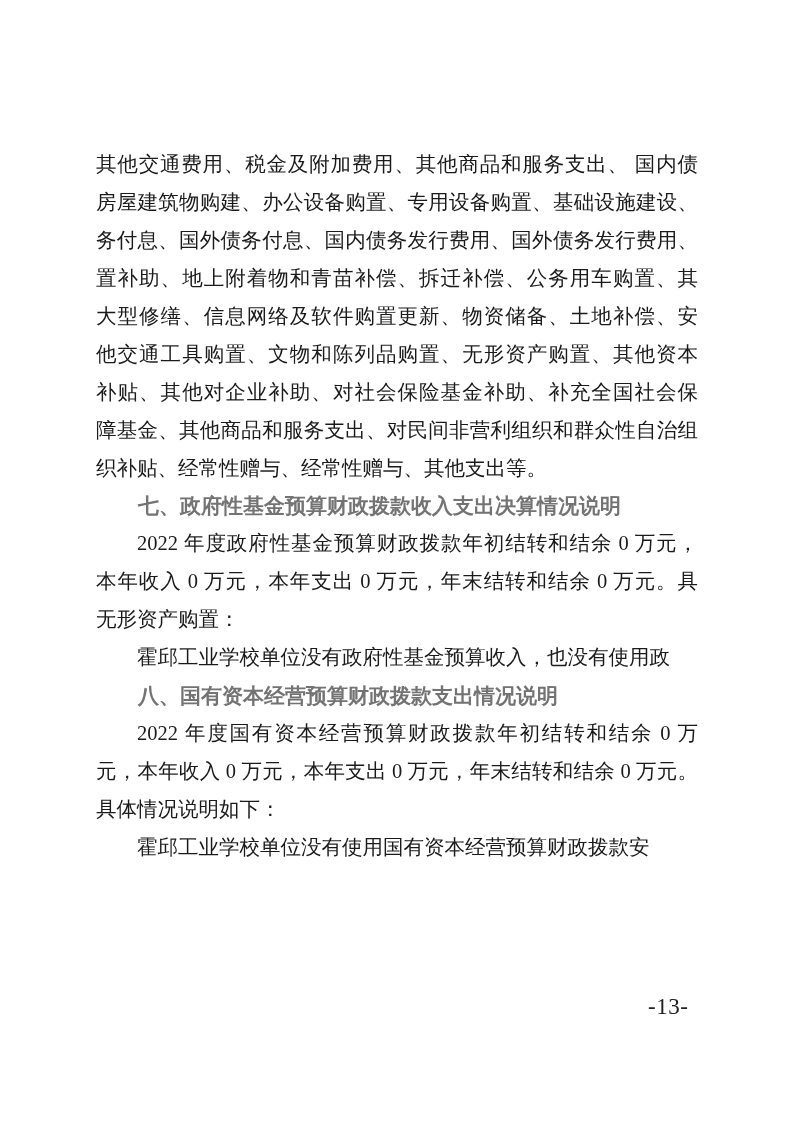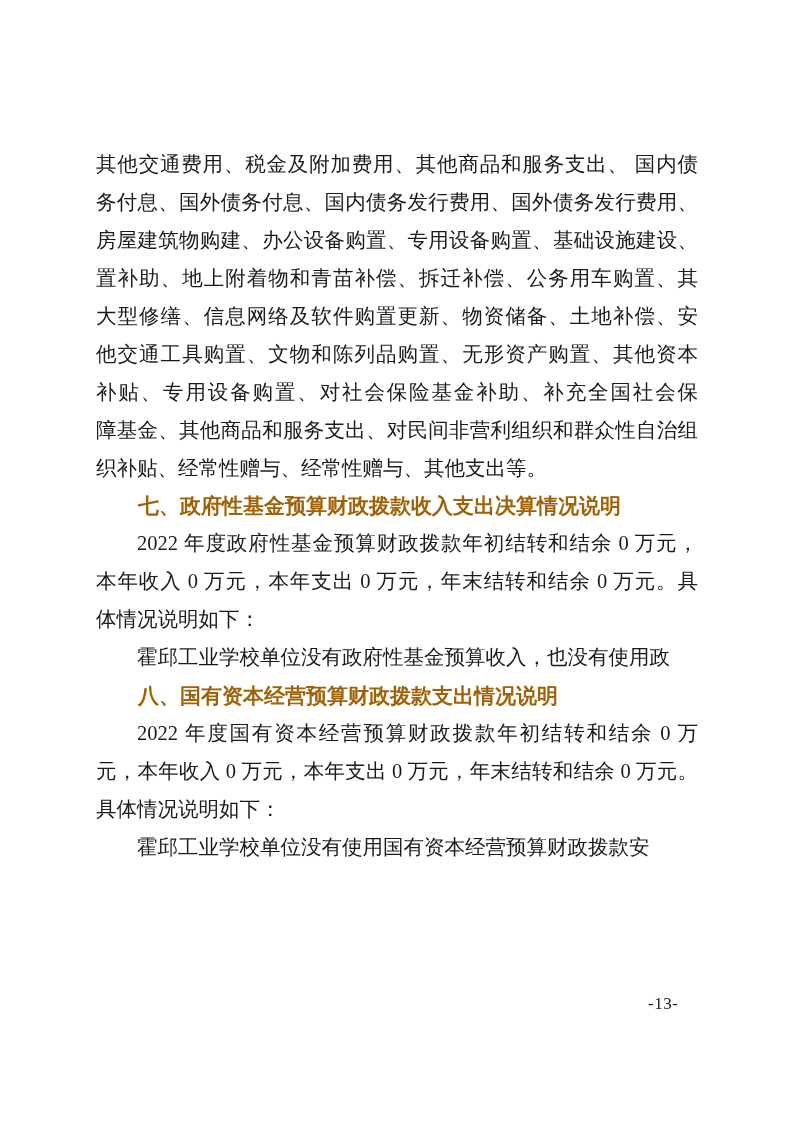--- a/index.html
+++ b/index.html
@@ -37,57 +37,57 @@
   }
   
   .block.paragraph .line:first-child,
   .block.heading .line:first-child {
     text-indent: 2em;
   }
   .block.heading .line {
     font-family: "Liberation Sans", "DejaVu Sans", sans-serif;
     font-weight: 700;
     font-size: 21px;
-    color: #a16207;
+    color: #737373;
   }
   .page-num {
     position: absolute;
     left: 648px;
     top: 994px;
     width: 50px;
-    font-size: 17px;
+    font-size: 23px;
     letter-spacing: 0.5px;
     color: #222222;
     text-align: left;
     font-family: "Liberation Serif", "DejaVu Serif", serif;
   }
 </style>
 </head>
 <body>
 
 <div class="page">
   <div class="content">
       <div class="block continuation">
         <div class="line">其他交通费用、税金及附加费用、其他商品和服务支出、 国内债</div>
+        <div class="line">房屋建筑物购建、办公设备购置、专用设备购置、基础设施建设、</div>
         <div class="line">务付息、国外债务付息、国内债务发行费用、国外债务发行费用、</div>
-        <div class="line">房屋建筑物购建、办公设备购置、专用设备购置、基础设施建设、</div>
         <div class="line">置补助、地上附着物和青苗补偿、拆迁补偿、公务用车购置、其</div>
         <div class="line">大型修缮、信息网络及软件购置更新、物资储备、土地补偿、安</div>
         <div class="line">他交通工具购置、文物和陈列品购置、无形资产购置、其他资本</div>
-        <div class="line">补贴、专用设备购置、对社会保险基金补助、补充全国社会保</div>
+        <div class="line">补贴、其他对企业补助、对社会保险基金补助、补充全国社会保</div>
         <div class="line">障基金、其他商品和服务支出、对民间非营利组织和群众性自治组</div>
         <div class="line">织补贴、经常性赠与、经常性赠与、其他支出等。</div>
       </div>
       <div class="block heading">
         <div class="line">七、政府性基金预算财政拨款收入支出决算情况说明</div>
       </div>
       <div class="block paragraph">
         <div class="line">2022 年度政府性基金预算财政拨款年初结转和结余 0 万元，</div>
         <div class="line">本年收入 0 万元，本年支出 0 万元，年末结转和结余 0 万元。具</div>
-        <div class="line">体情况说明如下：</div>
+        <div class="line">无形资产购置：</div>
       </div>
       <div class="block paragraph">
         <div class="line">霍邱工业学校单位没有政府性基金预算收入，也没有使用政</div>
       </div>
       <div class="block heading">
         <div class="line">八、国有资本经营预算财政拨款支出情况说明</div>
       </div>
       <div class="block paragraph">
         <div class="line">2022 年度国有资本经营预算财政拨款年初结转和结余 0 万</div>
         <div class="line">元，本年收入 0 万元，本年支出 0 万元，年末结转和结余 0 万元。</div>

